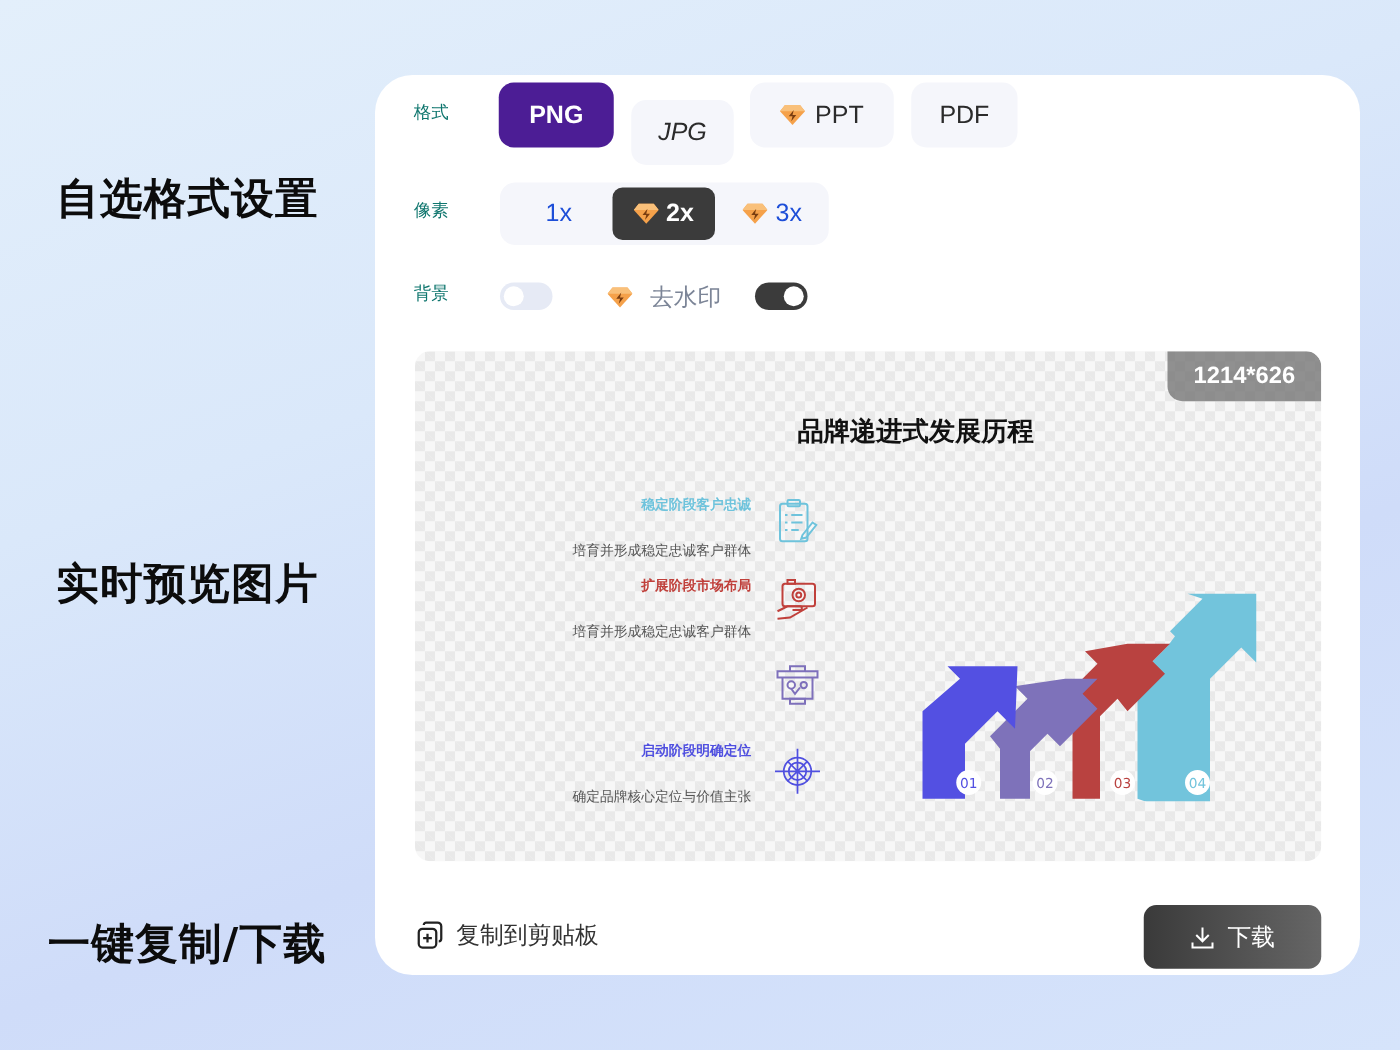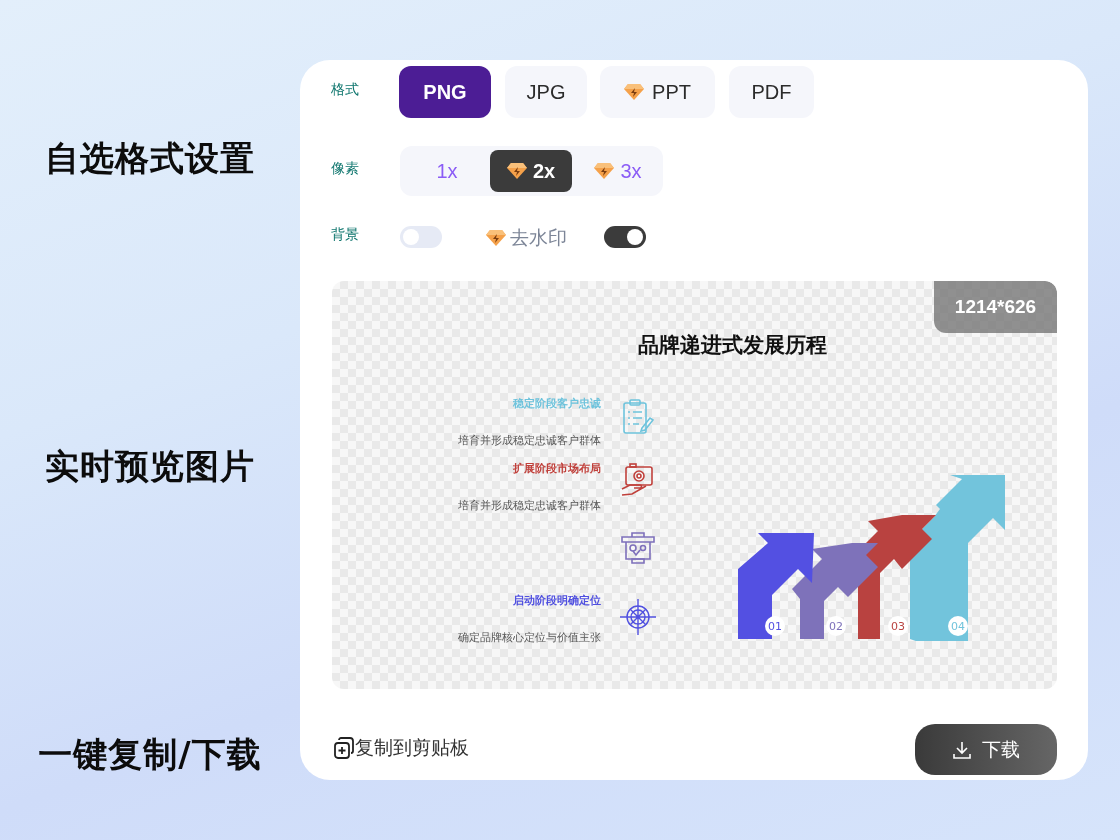--- a/index.html
+++ b/index.html
@@ -44,53 +44,53 @@
   .fmt-btn.active { background: #4c1d95; color: #fff; font-weight: bold; justify-content: center; }
   .gem { display: inline-block; width: 20px; height: 18px; }
   .seg {
     position: absolute; left: 100px; top: 86px;
     width: 263px; height: 50px;
     background: #f5f6fb; border-radius: 12px;
   }
   .seg-btn {
     position: absolute; top: 4px; height: 42px;
     display: flex; align-items: center; justify-content: center; gap: 6px;
-    font-size: 20px; color: #8b5cf6; border-radius: 8px;
+    font-size: 20px; color: #1d4ed8; border-radius: 8px;
   }
   .seg-btn.active { background: #3b3b3b; color: #fff; font-weight: bold; }
   .toggle {
     position: absolute; width: 42px; height: 22px; border-radius: 11px;
   }
   .toggle .knob {
     position: absolute; top: 3px; width: 16px; height: 16px; border-radius: 50%; background: #fff;
   }
   .toggle.off { background: #e6eaf5; }
   .toggle.off .knob { left: 3px; }
   .toggle.on { background: #3b3b3b; }
   .toggle.on .knob { right: 3px; }
   .watermark-label {
     position: absolute; left: 186px; top: 165px;
-    display: flex; align-items: center; gap: 4px;
+    display: flex; align-items: center; gap: 14px;
     font-size: 19px; color: #7c8597;
   }
   .preview {
     position: absolute; left: 32px; top: 221px;
     width: 725px; height: 408px;
     border-radius: 12px;
     overflow: hidden;
     background-color: #f7f7f7;
     background-image:
       linear-gradient(45deg, #e9e9e9 25%, transparent 25%, transparent 75%, #e9e9e9 75%),
       linear-gradient(45deg, #e9e9e9 25%, transparent 25%, transparent 75%, #e9e9e9 75%);
     background-size: 16px 16px;
     background-position: 0 0, 8px 8px;
   }
   .dim-badge {
     position: absolute; right: 0; top: 0;
-    width: 123px; height: 52px;
+    width: 123px; height: 40px;
     background: rgba(110,110,110,0.75);
     color: #fff; font-weight: bold; font-size: 19px;
     display: flex; align-items: center; justify-content: center;
     border-bottom-left-radius: 12px;
     border-top-right-radius: 12px;
   }
   .info-title {
     position: absolute; left: 296px; top: 50px;
     font-size: 21px; font-weight: bold; color: #111;
     font-family: "DejaVu Sans", sans-serif;
@@ -98,45 +98,45 @@
   }
   .stage {
     position: absolute; right: 456px; text-align: right; width: 220px;
   }
   .stage-title { font-size: 11px; font-weight: bold; font-family: "DejaVu Sans", sans-serif; margin-left: 36px; }
   .stage-desc { font-size: 11px; color: #555; margin-top: 22px; font-family: "DejaVu Sans", sans-serif; }
   .stage-icon { position: absolute; left: 286px; width: 40px; height: 40px; }
   .arrows { position: absolute; left: 396px; top: 140px; width: 280px; height: 220px; }
   .footer-copy {
     position: absolute; left: 33px; top: 675px;
-    display: flex; align-items: center; 
+    display: flex; align-items: center; gap: 10px;
     font-size: 19px; color: #333;
   }
   .download-btn {
     position: absolute; left: 615px; top: 664px;
-    width: 142px; height: 51px; border-radius: 20px;
+    width: 142px; height: 51px; border-radius: 10px;
     background: linear-gradient(90deg, #3a3a3a, #666);
     color: #fff; font-size: 19px;
     display: flex; align-items: center; justify-content: center; gap: 10px;
   }
 </style>
 </head>
 <body>
 
 <div class="side-label" style="top:136px">自选格式设置</div>
 <div class="side-label" style="top:444px">实时预览图片</div>
 <div class="side-label" style="top:732px">一键复制/下载</div>
 
 <div class="card">
 
   <span class="row-label" style="top:21px">格式</span>
   <div class="fmt-btn active" style="left:99px; top:6px; width:92px;">
     <span>PNG</span>
   </div>
-  <div class="fmt-btn" style="left:205px; top:6px; width:82px;">
+  <div class="fmt-btn" style="left:205px; top:20px; width:82px;font-style:italic;">
     <span>JPG</span>
   </div>
   <div class="fmt-btn" style="left:300px; top:6px; width:115px;">
     <svg class="gem" viewBox="0 0 20 18">
         <path d="M4 1h12l4 5-10 11L0 6z" fill="#f5a14a"></path>
         <path d="M4 1h12l4 5H0z" fill="#f9c07a"></path>
         <path d="M11 5l-4 5h3l-1 4 4-5h-3z" fill="#7a3d10"></path>
       </svg>
     <span>PPT</span>
   </div>

